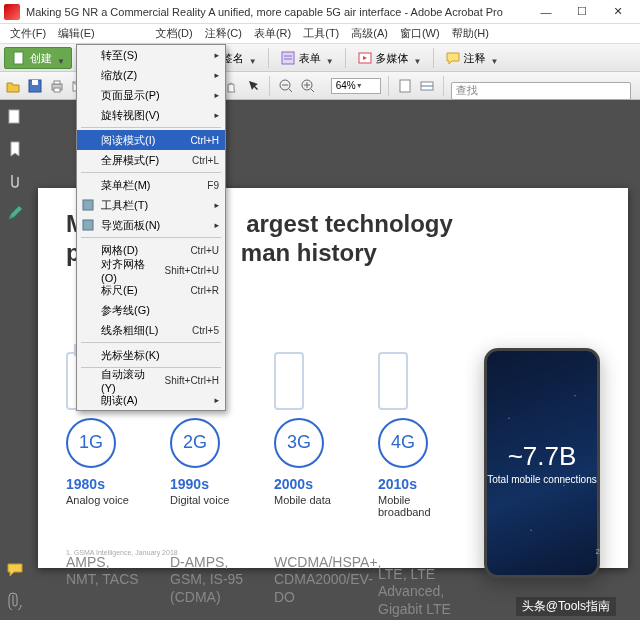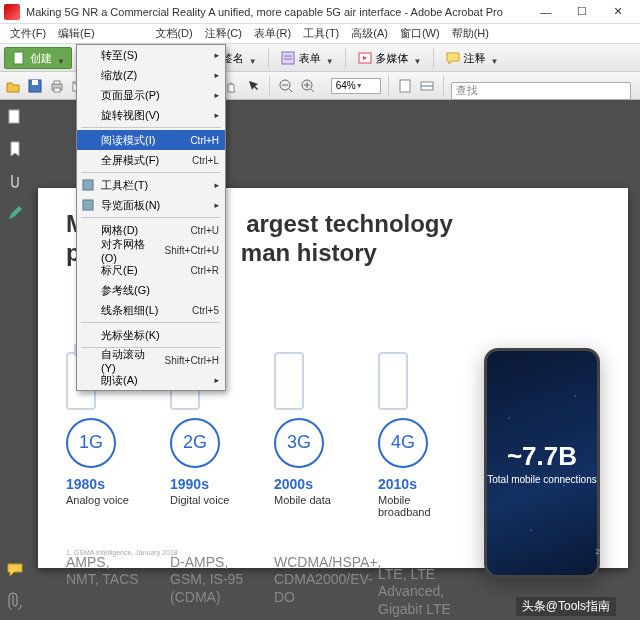--- a/index.html
+++ b/index.html
@@ -40,21 +40,21 @@
 .gens { display: flex; gap: 24px; margin-top: 84px; }
 .gen { width: 80px; text-align: left; }
 .gen .device { width: 30px; height: 58px; border: 2px solid #c8d6e8; border-radius: 4px; margin-bottom: 8px; position: relative; }
 .gen .device.old::before { content: ""; position: absolute; top: -10px; left: 50%; width: 10px; height: 10px; border: 2px solid #c8d6e8; border-bottom: none; transform: translateX(-50%); }
 .gen .circle { width: 50px; height: 50px; border: 2px solid #2f69d0; border-radius: 50%; display: flex; align-items: center; justify-content: center; font-size: 18px; font-weight: 500; color: #2f69d0; margin-bottom: 8px; }
 .gen .decade { font-size: 14px; font-weight: 700; color: #2f69d0; }
 .gen .label { font-size: 11px; color: #333; margin: 2px 0 4px; }
 .gen .tech { font-size: 14px; color: #888; line-height: 1.25; margin-top: 48px; }
 .phone5g { position: absolute; right: 28px; top: 160px; width: 116px; height: 230px; background: linear-gradient(160deg,#0a1835,#123061 60%,#0a1835); border: 3px solid #444; border-radius: 14px; color: #fff; display: flex; flex-direction: column; align-items: center; justify-content: center; box-shadow: 0 6px 20px rgba(0,0,0,.3); overflow: hidden; }
 .phone5g::before { content: ""; position: absolute; inset: 0; background-image: radial-gradient(1px 1px at 20% 30%, #fff, transparent), radial-gradient(1px 1px at 70% 60%, #fff, transparent), radial-gradient(1px 1px at 40% 80%, #fff, transparent), radial-gradient(1px 1px at 80% 20%, #fff, transparent); opacity: .6; }
-.phone5g .num { font-size: 26px; font-weight: 700; position: relative; }
+.phone5g .num { font-size: 26px; font-weight: 400; position: relative; }
 .phone5g .sub { font-size: 10px; text-align: center; position: relative; margin-top: 2px; line-height: 1.2; }
 .footnote { position: absolute; bottom: 12px; left: 28px; font-size: 7px; color: #aaa; }
 .pgno { position: absolute; bottom: 12px; right: 28px; font-size: 8px; color: #aaa; }
 
 .dropdown { position: absolute; left: 76px; top: 44px; width: 150px; background: #f3f3f3; border: 1px solid #8a8a8a; box-shadow: 2px 3px 6px rgba(0,0,0,.35); font-size: 11px; z-index: 50; }
 .dropdown .row { display: flex; align-items: center; height: 20px; padding: 0 6px 0 24px; color: #000; position: relative; }
 .dropdown .row.sub::after { content: "▸"; position: absolute; right: 6px; font-size: 9px; color: #333; }
 .dropdown .row .sc { margin-left: auto; font-size: 10px; color: #333; padding-left: 10px; }
 .dropdown .row.hl { background: #2b62c0; color: #fff; }
 .dropdown .row.hl .sc { color: #fff; }
@@ -330,20 +330,24 @@
     <hr>
     <div class="row hl">
       <span>阅读模式(I)</span>
       <span class="sc">Ctrl+H</span>
     </div>
     <div class="row">
       <span>全屏模式(F)</span>
       <span class="sc">Ctrl+L</span>
     </div>
     <hr>
+    <div class="row">
+      <span>菜单栏(M)</span>
+      <span class="sc">F9</span>
+    </div>
     <div class="row sub">
       <span class="ric"><svg width="14" height="14">
           <rect x="2" y="2" width="10" height="10" fill="#8ab" stroke="#578"></rect>
         </svg></span>
       <span>工具栏(T)</span>
     </div>
     <div class="row sub">
       <span class="ric"><svg width="14" height="14">
           <rect x="2" y="2" width="10" height="10" fill="#8ab" stroke="#578"></rect>
         </svg></span>

